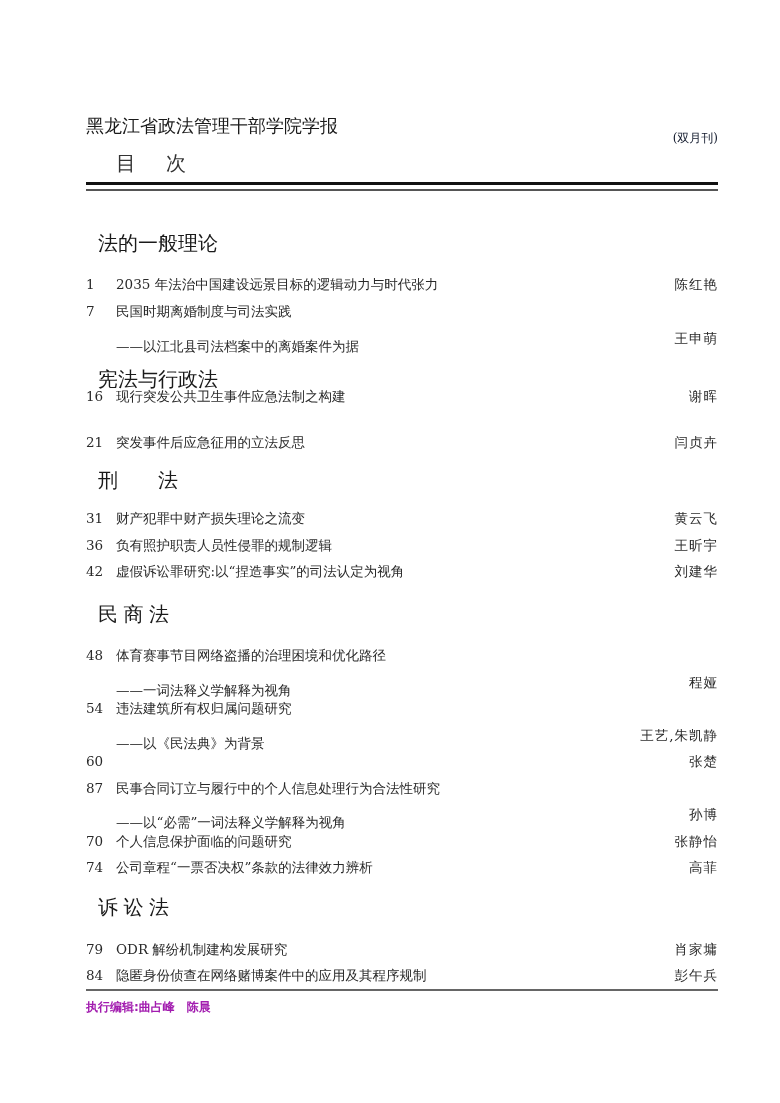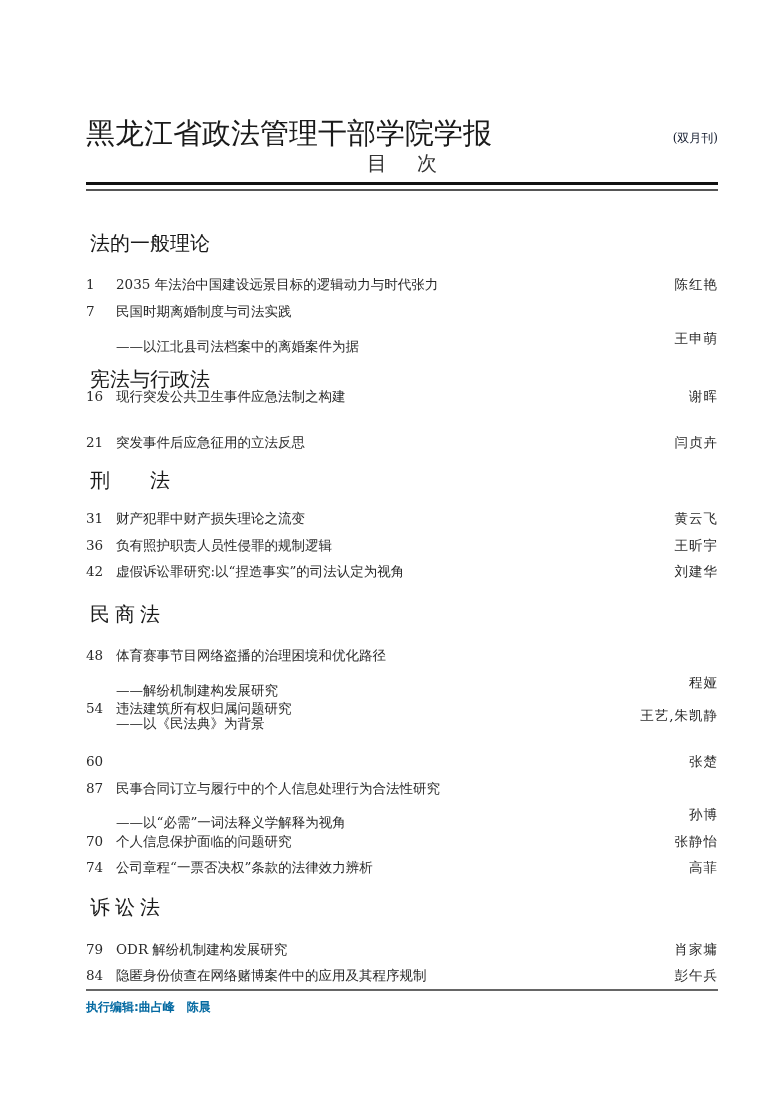--- a/index.html
+++ b/index.html
@@ -1,32 +1,32 @@
 <!DOCTYPE html>
 <html><head>
 <meta charset="utf-8">
 <style>
   html, body { margin: 0; padding: 0; background: #ffffff; }
   body { width: 780px; height: 1103px; position: relative; overflow: hidden;
          font-family: "DejaVu Serif", "Liberation Serif", serif; color: #222; }
   .page { position: absolute; left: 86px; top: 0; width: 632px; }
   .journal-title { position: absolute; top: 114px; left: 0; font-family: "DejaVu Sans", "Liberation Sans", sans-serif;
-                   font-size: 29px; color: #1a1a1a; letter-spacing: 0px; }
+                   font-size: 18px; color: #1a1a1a; letter-spacing: 0px; }
   .frequency { position: absolute; top: 130px; right: 0; font-size: 12px; color: #0f172a; }
-  .toc-heading { position: absolute; top: 150px; left: 0; width: 632px; text-align: center; font-size: 20px; color: #333; letter-spacing: 30px; padding-left: 30px; box-sizing: border-box; }
+  .toc-heading { position: absolute; top: 150px; left: 0; width: 632px; font-size: 20px; color: #333; letter-spacing: 30px; padding-left: 30px; box-sizing: border-box; }
   .rule-thick { position: absolute; top: 182px; left: 0; width: 632px; height: 3px; background: #111; }
   .rule-thin { position: absolute; top: 189px; left: 0; width: 632px; height: 2px; background: #555; }
-  .section-title { position: absolute; left: 4px; font-family: Liberation Serif, serif; font-size: 20px; color: #1a1a1a; font-weight: normal; }
+  .section-title { position: absolute; left: 12px; font-family: Liberation Sans, sans-serif; font-size: 20px; color: #1a1a1a; font-weight: normal; }
   .row { position: absolute; left: 0; width: 632px; height: 22px; font-size: 13.5px; color: #2a2a2a; }
   .row .num { position: absolute; left: 0; top: 0; width: 26px; }
   .row .title { position: absolute; left: 30px; top: 0; white-space: nowrap; }
   .row .title.sub { left: 30px; margin-top: 8px; }
   .row .author { position: absolute; right: 0; top: 0; white-space: nowrap; letter-spacing: 1px; }
   .bottom-rule { position: absolute; top: 989px; left: 0; width: 632px; height: 2px; background: #666; }
-  .editors { position: absolute; top: 999px; left: 0; font-family: "DejaVu Sans", "Liberation Sans", sans-serif; font-size: 12px; font-weight: bold; color: #0369a1; }
+  .editors { position: absolute; top: 999px; left: 0; font-family: "DejaVu Sans", "Liberation Sans", sans-serif; font-size: 12px; font-weight: bold; color: #a21caf; }
 </style>
 </head>
 <body>
 
 <div class="page">
   <div class="journal-title">黑龙江省政法管理干部学院学报</div>
   <div class="frequency">(双月刊)</div>
   <div class="toc-heading">目次</div>
   <div class="rule-thick"></div>
   <div class="rule-thin"></div>
@@ -74,28 +74,28 @@
     <span class="title">虚假诉讼罪研究:以“捏造事实”的司法认定为视角</span>
     <span class="author">刘建华</span>
   </div>
 
   <div class="section-title" style="top:601px">民 商 法</div>
   <div class="row" style="top:647px">
     <span class="num">48</span>
     <span class="title">体育赛事节目网络盗播的治理困境和优化路径</span>
   </div>
   <div class="row" style="top:674px">
-    <span class="title sub">——解纷机制建构发展研究</span>
+    <span class="title sub">——一词法释义学解释为视角</span>
     <span class="author">程娅</span>
   </div>
   <div class="row" style="top:700px">
     <span class="num">54</span>
     <span class="title">违法建筑所有权归属问题研究</span>
   </div>
-  <div class="row" style="top:707px">
+  <div class="row" style="top:727px">
     <span class="title sub">——以《民法典》为背景</span>
     <span class="author">王艺,朱凯静</span>
   </div>
   <div class="row" style="top:753px">
     <span class="num">60</span>
     <span class="author">张楚</span>
   </div>
   <div class="row" style="top:780px">
     <span class="num">87</span>
     <span class="title">民事合同订立与履行中的个人信息处理行为合法性研究</span>

